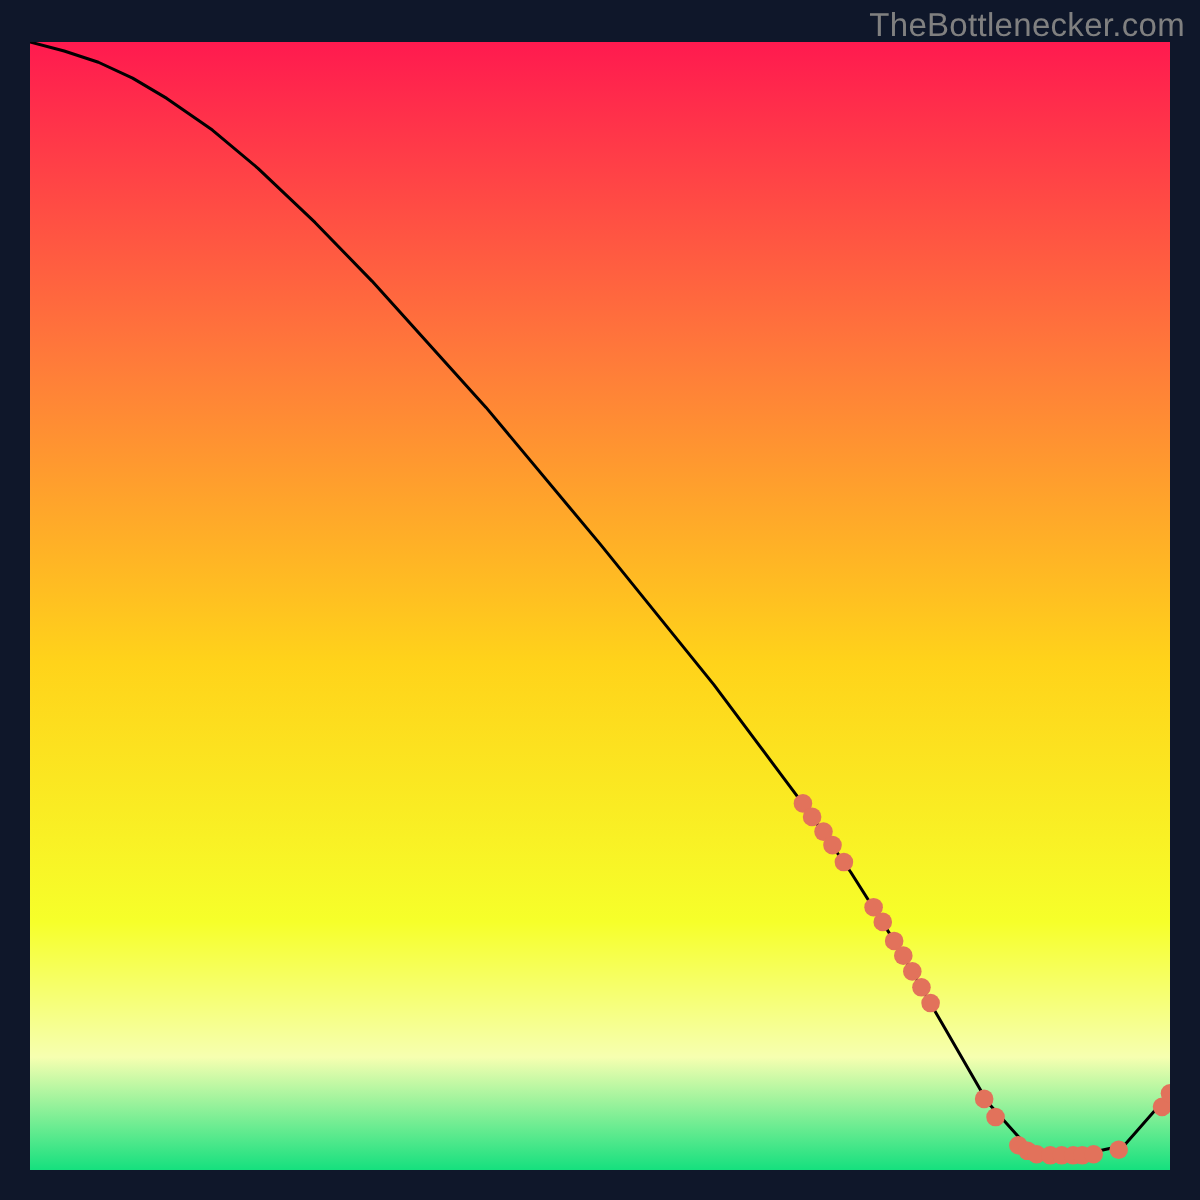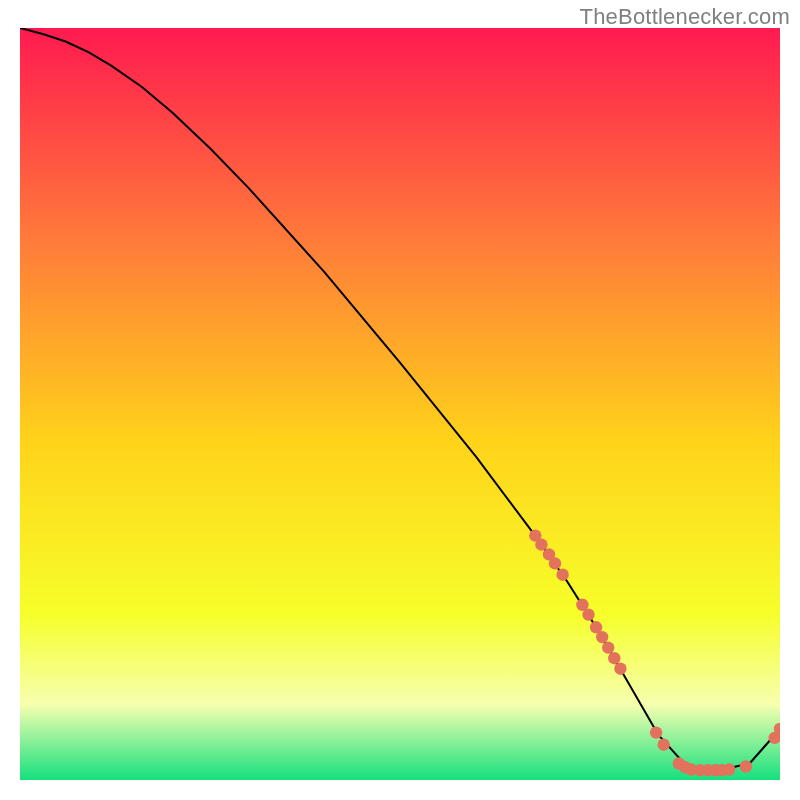--- a/index.html
+++ b/index.html
@@ -7,21 +7,21 @@
     padding: 0;
     width: 800px;
     height: 800px;
     background: #000;
     overflow: hidden;
   }
   .frame {
     position: relative;
     width: 800px;
     height: 800px;
-    background: #ffffff;
+    background: #0f172a;
   }
   .watermark {
     position: absolute;
     top: 4px;
     right: 10px;
     font-family: Arial, Helvetica, sans-serif;
     font-size: 22px;
     color: #808080;
     font-weight: 400;
     letter-spacing: 0.2px;

